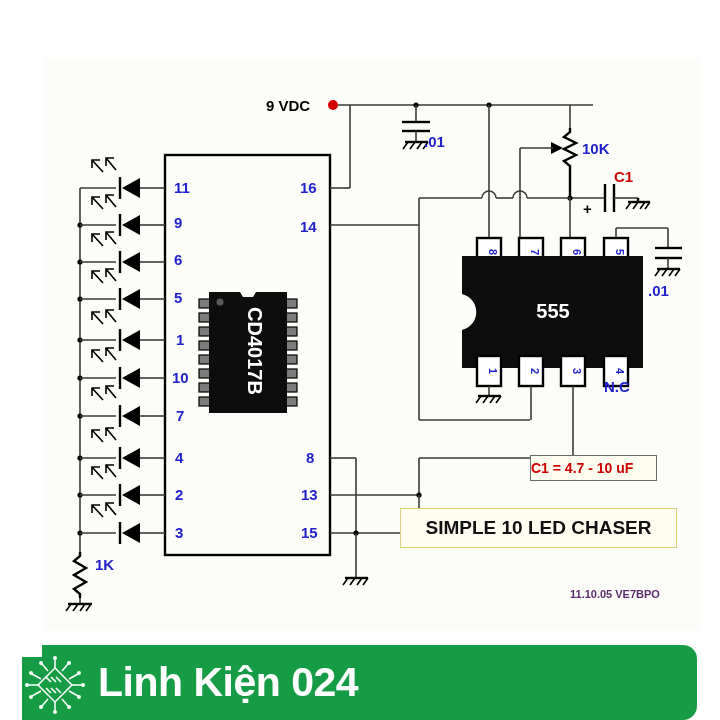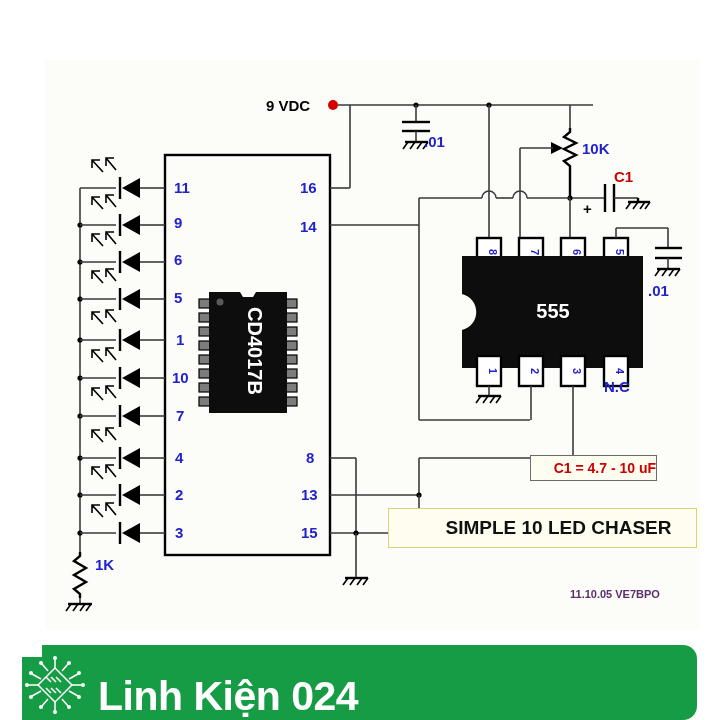--- a/index.html
+++ b/index.html
@@ -16,21 +16,21 @@
   .dev{stroke:#000;stroke-width:2.4;fill:none;}
   .devthin{stroke:#000;stroke-width:1.6;fill:none;}
   .filled{fill:#000;stroke:none;}
   .titlebox{position:absolute;border:1px solid #d9d27a;background:#fffdf0;}
   .titletext{font-family:"Liberation Sans",sans-serif;font-weight:bold;color:#111;}
   .c1box{position:absolute;border:1px solid #6b6b6b;background:#fffdf0;}
   .c1text{font-family:"Liberation Sans",sans-serif;font-weight:bold;color:#cc0000;font-size:14px;}
   .datetext{position:absolute;font-family:"Liberation Sans",sans-serif;font-weight:bold;color:#5b2d6e;font-size:11px;}
   .brandbar{position:absolute;left:22px;top:645px;width:675px;height:75px;background:#179c46;border-radius:0 14px 14px 0;}
   .brandwhitenotch{position:absolute;left:22px;top:645px;width:20px;height:12px;background:#fff;}
-  .brandtext{position:absolute;left:98px;top:673px;color:#ffffff;font-size:41px;font-weight:bold;font-family:"Liberation Sans",sans-serif;letter-spacing:-0.5px;}
+  .brandtext{position:absolute;left:98px;top:659px;color:#ffffff;font-size:41px;font-weight:bold;font-family:"Liberation Sans",sans-serif;letter-spacing:-0.5px;}
   .brandicon{position:absolute;left:18px;top:655px;width:74px;height:60px;}
 </style>
 </head>
 <body>
 
 <div id="root">
 
   <div class="canvas"></div>
 
   <svg class="sch" viewBox="0 0 720 640">
@@ -343,24 +343,24 @@
         <line class="devthin" x1="348" y1="578" x2="343" y2="585"></line>
         <line class="devthin" x1="355" y1="578" x2="350" y2="585"></line>
         <line class="devthin" x1="362" y1="578" x2="357" y2="585"></line>
         <line class="devthin" x1="368" y1="578" x2="363" y2="585"></line>
       </g>
     </g>
 
   </svg>
 
   <div class="c1box" style="left:530px;top:455px;width:125px;height:24px;">
-    <div class="c1text" style="text-align:right;line-height:24px;">C1 = 4.7 - 10 uF</div>
+    <div class="c1text" style="text-align:left;line-height:24px;">C1 = 4.7 - 10 uF</div>
   </div>
 
-  <div class="titlebox" style="left:388px;top:508px;width:275px;height:38px;padding-left:32px;">
+  <div class="titlebox" style="left:400px;top:508px;width:275px;height:38px;">
     <div class="titletext" style="text-align:center;line-height:38px;font-size:19px;">SIMPLE  10 LED CHASER</div>
   </div>
 
   <div class="datetext" style="left:570px;top:588px;">11.10.05  VE7BPO</div>
 
   <div class="brandbar"></div>
   <div class="brandwhitenotch"></div>
   <svg class="brandicon" viewBox="0 0 74 60">
     <g stroke="#ffffff" stroke-width="1.5" fill="none">
       <rect x="25" y="18" width="24" height="24" transform="rotate(45 37 30)"></rect>

